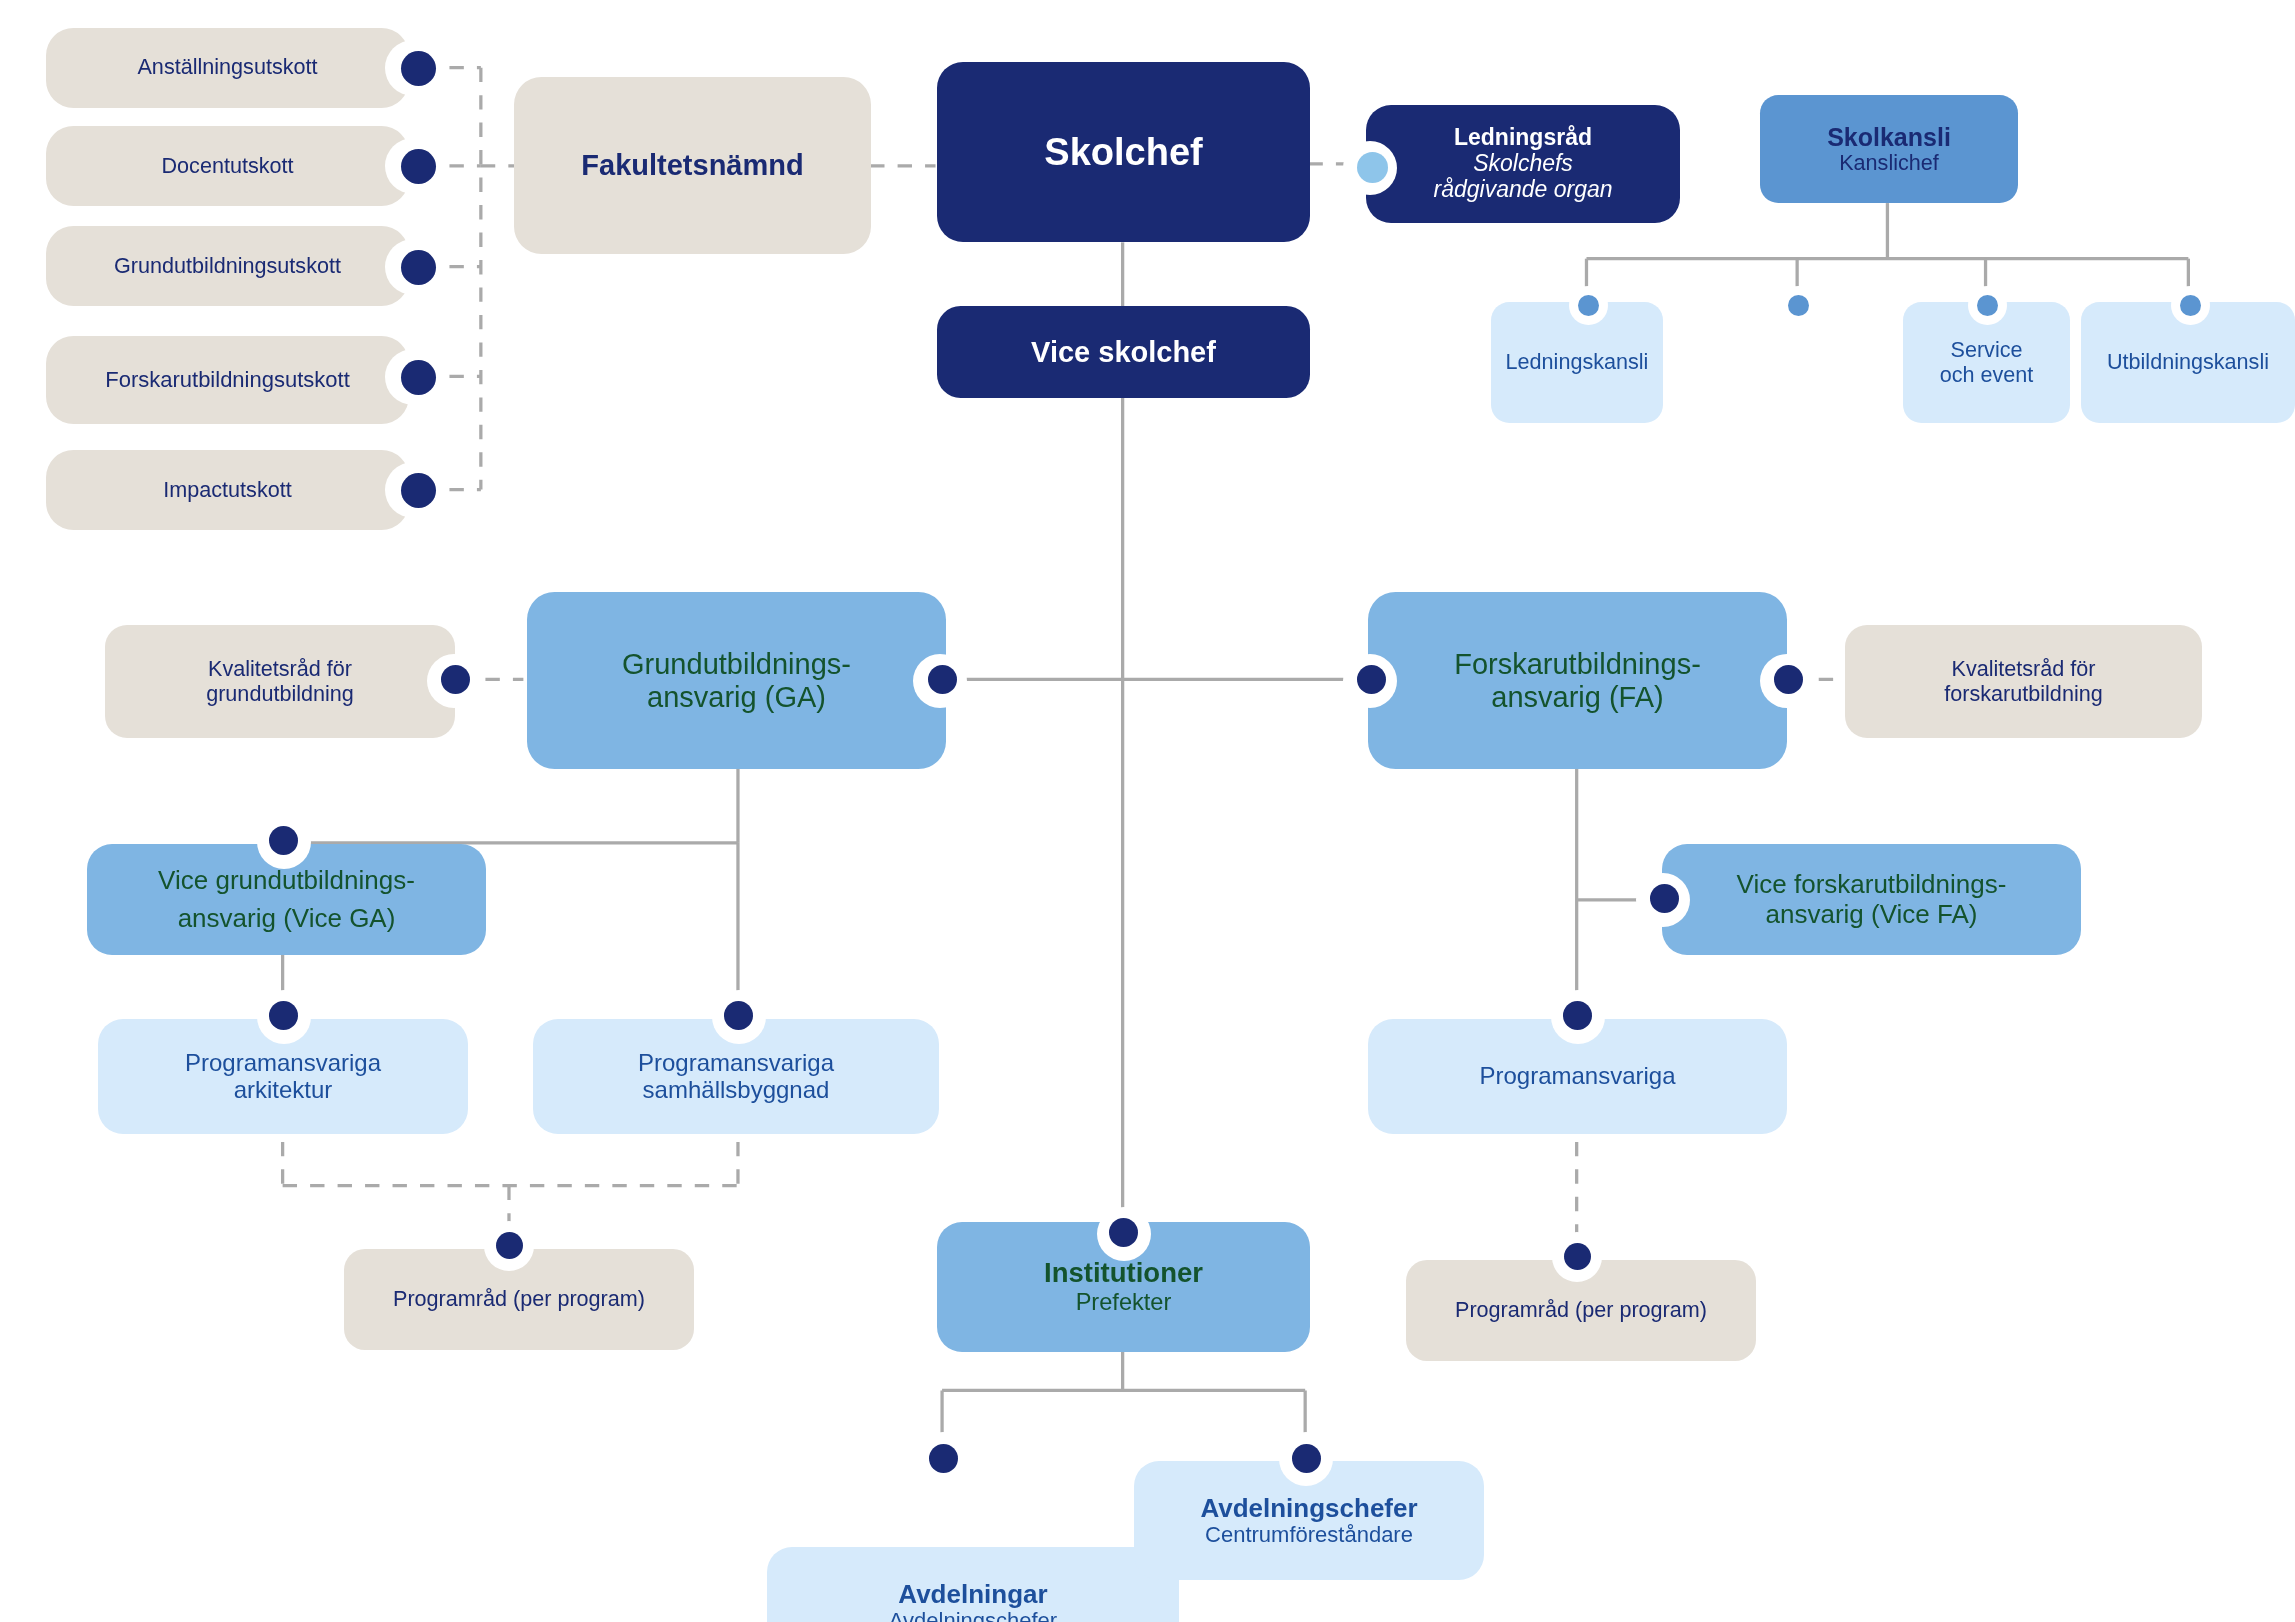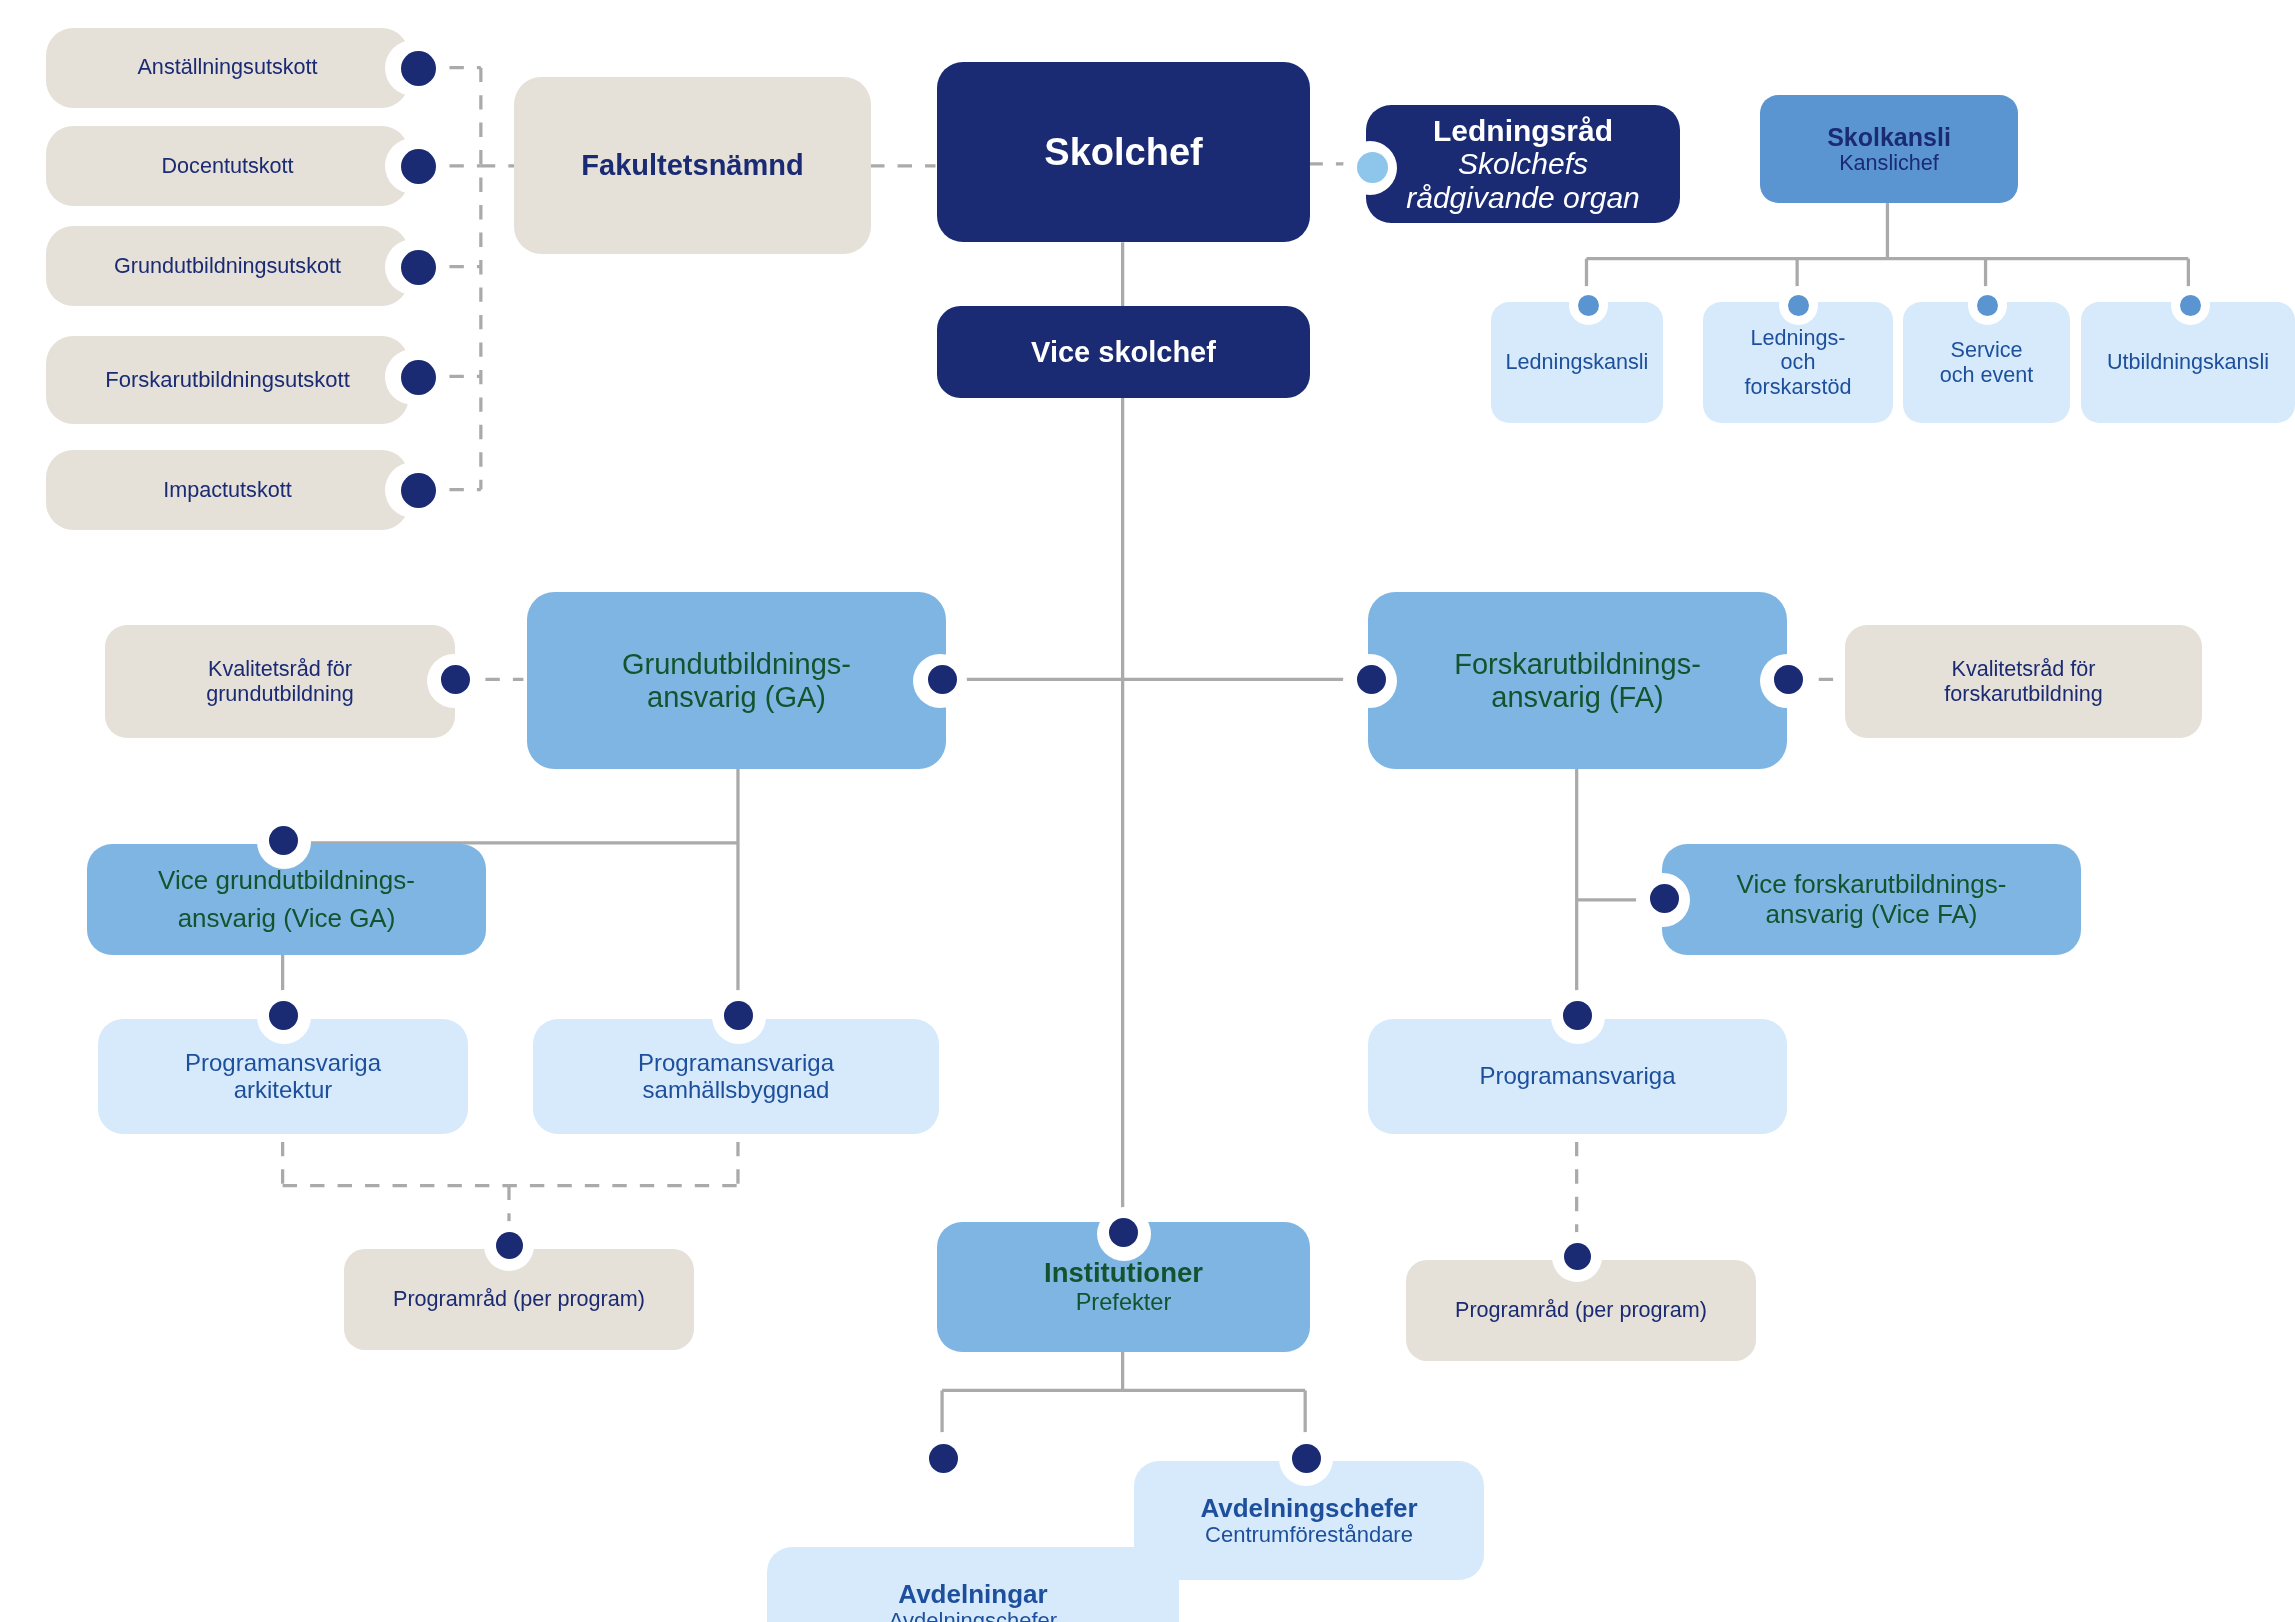--- a/index.html
+++ b/index.html
@@ -137,44 +137,39 @@
   <div class="dot" style="left:401px;top:473px;width:35px;height:35px;"></div>
 
   <div class="node beige" style="left:514px;top:77px;width:357px;height:177px;font-size:29px;">
     <div class="t1">Fakultetsnämnd</div>
   </div>
 
   <div class="node navy" style="left:937px;top:62px;width:373px;height:180px;font-size:38px;border-radius:26px;">
     <div class="t1">Skolchef</div>
   </div>
 
-  <div class="node navy" style="left:1366px;top:105px;width:314px;height:118px;font-size:30px;border-radius:25px;">
+  <div class="node navy" style="left:1366px;top:105px;width:314px;height:118px;font-size:23px;border-radius:25px;">
     <div class="t1">Ledningsråd</div>
     <div class="t2" style="font-style:italic;">Skolchefs</div>
     <div class="t2" style="font-style:italic;">rådgivande organ</div>
   </div>
   <div class="dot-halo" style="left:1343px;top:141px;width:54px;height:54px;"></div>
   <div class="dot lt" style="left:1357px;top:152px;width:31px;height:31px;"></div>
 
   <div class="node mid2" style="left:1760px;top:95px;width:258px;height:108px;font-size:25px;border-radius:18.3px;">
     <div class="t1">Skolkansli</div>
     <div class="t2" style="font-size:21.6px;">Kanslichef</div>
   </div>
 
   <div class="node light" style="left:1491px;top:302px;width:172px;height:121px;font-size:21.6px;border-radius:18.3px;">
     <div class="t1 reg">Ledningskansli</div>
   </div>
   <div class="dot-halo" style="left:1569px;top:286px;width:39px;height:39px;"></div>
   <div class="dot md" style="left:1578px;top:295px;width:21px;height:21px;"></div>
 
-  <div class="node light" style="left:1703px;top:302px;width:190px;height:121px;font-size:21.6px;border-radius:18.3px;">
-    <div class="t1 reg">Lednings-</div>
-    <div class="t1 reg">och</div>
-    <div class="t1 reg">forskarstöd</div>
-  </div>
   <div class="dot-halo" style="left:1779px;top:286px;width:39px;height:39px;"></div>
   <div class="dot md" style="left:1788px;top:295px;width:21px;height:21px;"></div>
 
   <div class="node light" style="left:1903px;top:302px;width:167px;height:121px;font-size:21.6px;border-radius:18.3px;">
     <div class="t1 reg">Service</div>
     <div class="t1 reg">och event</div>
   </div>
   <div class="dot-halo" style="left:1968px;top:286px;width:39px;height:39px;"></div>
   <div class="dot md" style="left:1977px;top:295px;width:21px;height:21px;"></div>
 

